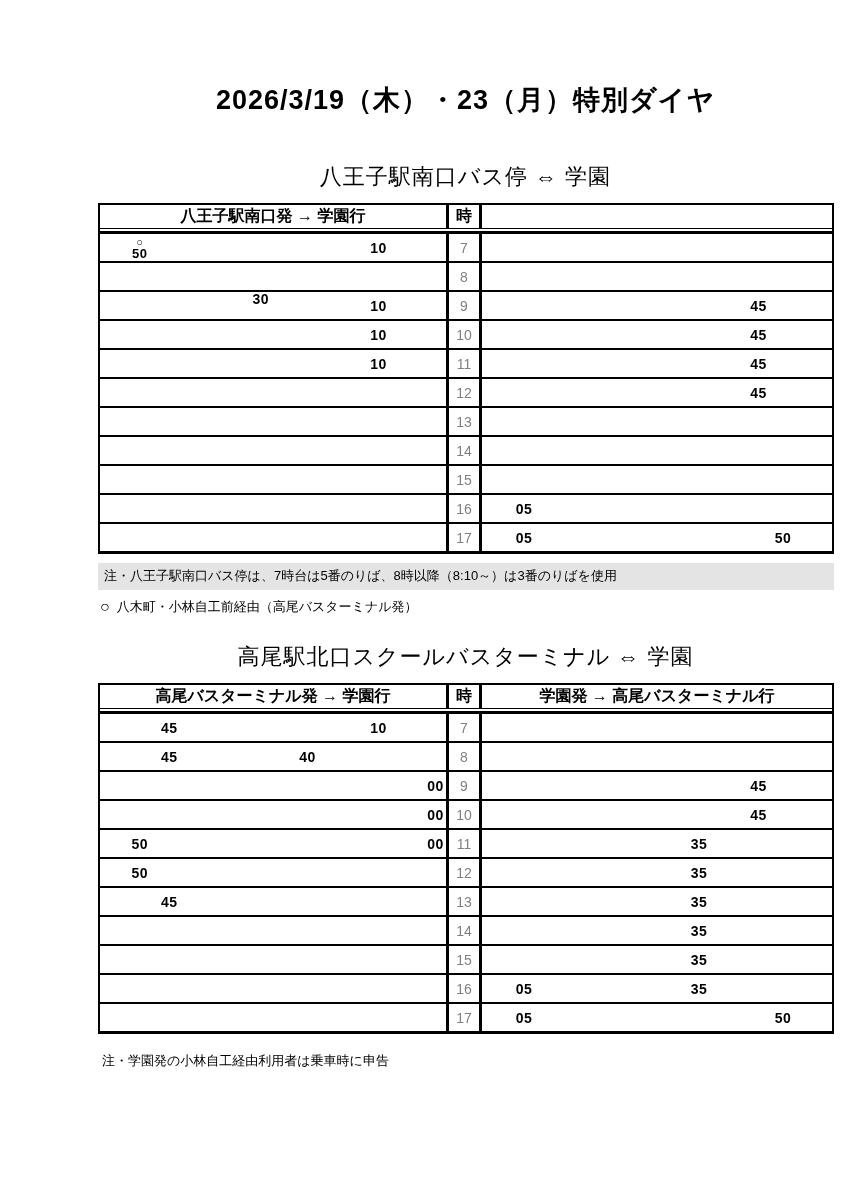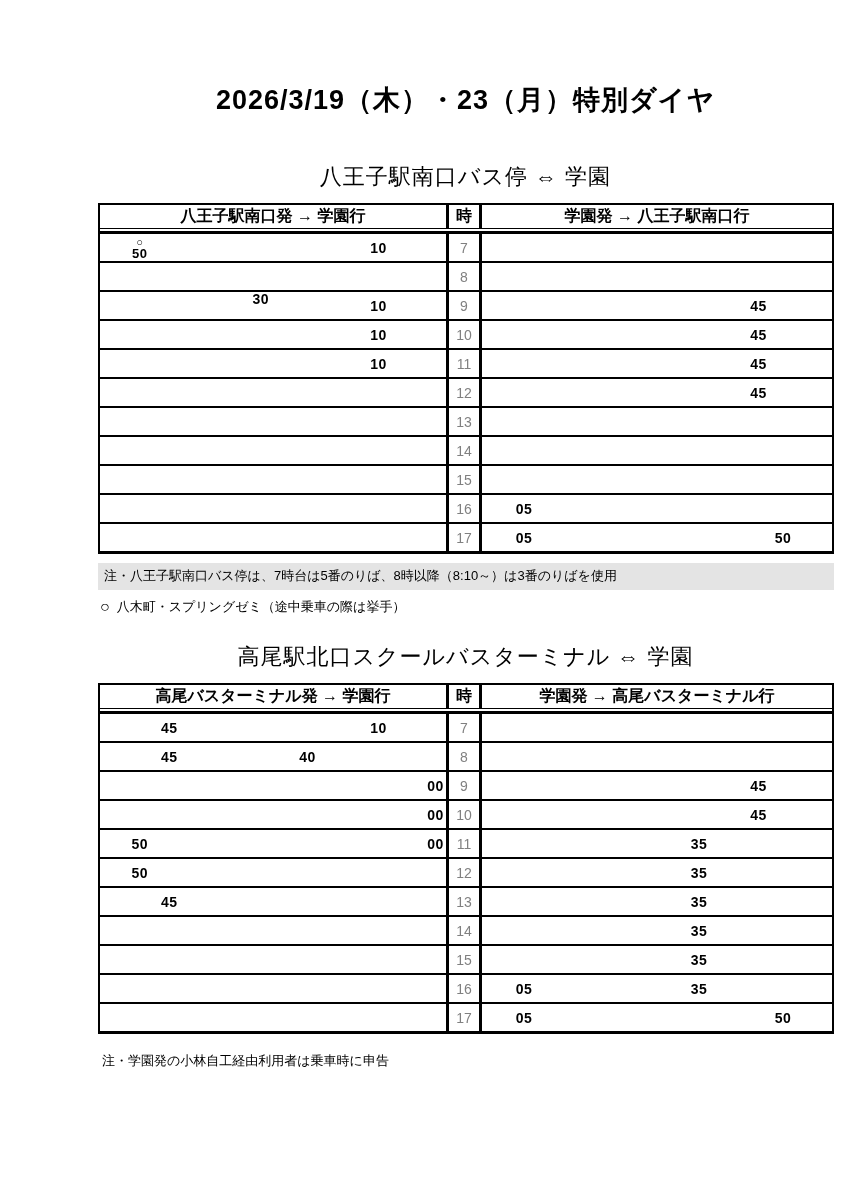--- a/index.html
+++ b/index.html
@@ -46,21 +46,20 @@
 <div class="page">
 
   <div class="page-title">2026/3/19（木）・23（月）特別ダイヤ</div>
 
   <div class="section-title first">八王子駅南口バス停 ⇔ 学園</div>
 
   <div class="tt-table">
     <div class="tt-header">
       <div class="hcell left-col">八王子駅南口発 → 学園行</div>
       <div class="hcell hour-col">時</div>
-      <div class="hcell right-col">学園発 → 八王子駅南口行</div>
     </div>
     <div class="tt-body">
         <div class="tt-row">
           <div class="left-col">
             <span class="minute circled" style="left: 11.5%;">
               <span class="circle">○</span>
               <span class="mval">50</span>
             </span>
             <span class="minute" style="left: 80.5%;">10</span>
           </div>
@@ -137,21 +136,21 @@
             <span class="minute" style="left: 12%;">05</span>
             <span class="minute" style="left: 86%;">50</span>
           </div>
         </div>
       </div>
   </div>
 
   <div class="note-bar">注・八王子駅南口バス停は、7時台は5番のりば、8時以降（8:10～）は3番のりばを使用</div>
   <div class="note-plain">
     <span class="marker">○</span>
-    <span>八木町・スプリングゼミ（途中乗車の際は挙手）</span>
+    <span>八木町・小林自工前経由（高尾バスターミナル発）</span>
   </div>
 
   <div class="section-title second">高尾駅北口スクールバスターミナル ⇔ 学園</div>
 
   <div class="tt-table">
     <div class="tt-header">
       <div class="hcell left-col">高尾バスターミナル発 → 学園行</div>
       <div class="hcell hour-col">時</div>
       <div class="hcell right-col">学園発 → 高尾バスターミナル行</div>
     </div>

